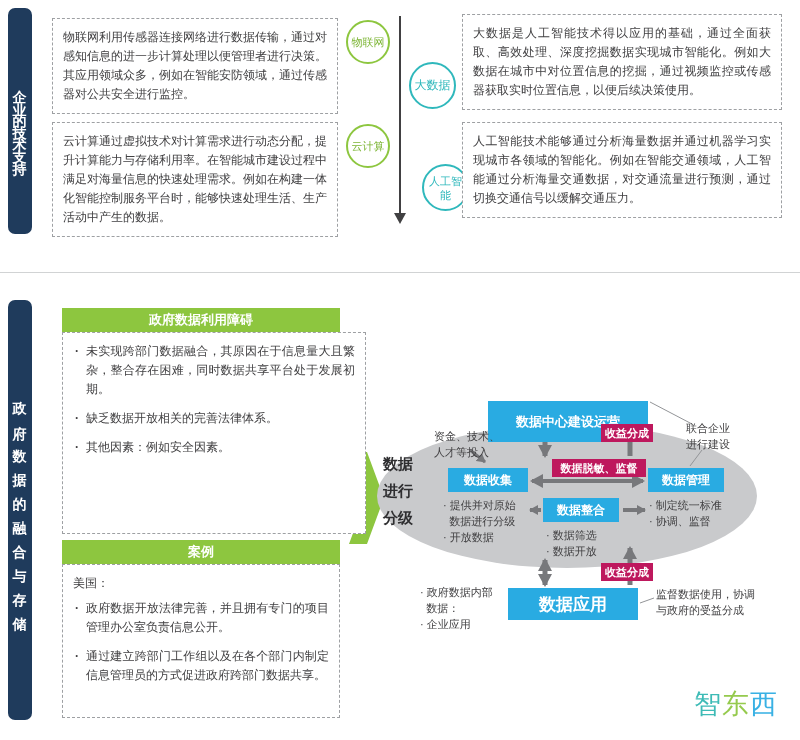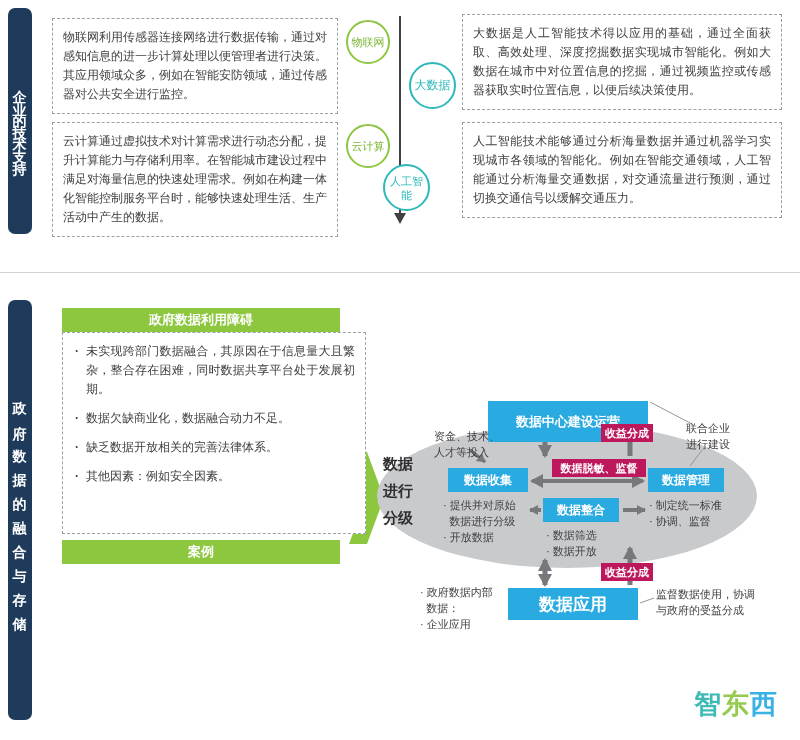--- a/index.html
+++ b/index.html
@@ -15,21 +15,21 @@
           text-align:center;font-weight:normal}
   .c-green{border:2px solid #8DC63F;color:#7CB534}
   .c-teal{border:2px solid #2FB8BC;color:#2FB8BC}
   .ghead{background:#8DC63F;color:#fff;font-weight:bold;font-size:13px;display:flex;align-items:center;justify-content:center}
   .li{position:relative;padding-left:13px;margin-bottom:10px}
   .li::before{content:"·";position:absolute;left:2px;top:0;font-weight:bold}
   .bluebox{background:#29ABE2;color:#fff;font-weight:bold;display:flex;align-items:center;justify-content:center;text-align:center}
   .glabel{background:#be185d;color:#fff;font-size:11px;font-weight:bold;display:flex;align-items:center;justify-content:center}
   .note{font-size:11px;line-height:16px;white-space:pre-wrap;color:#414042}
   .divider{background:#D1D3D4}
-  .wm{font-weight:bold;font-size:27px;letter-spacing:1px;opacity:.92}
+  .wm{font-weight:normal;font-size:27px;letter-spacing:1px;opacity:.92}
 </style>
 </head>
 <body>
 
 <div class="stage">
 
   <svg class="svgl" width="800" height="740" viewBox="0 0 800 740">
     <defs>
       <marker id="mg" markerUnits="userSpaceOnUse" markerWidth="14" markerHeight="14" refX="11" refY="7" orient="auto">
         <path d="M0,0 L13,7 L0,14 Z" fill="#77787B"></path>
@@ -72,38 +72,42 @@
   </svg>
 
   <div class="abs sidebar z" style="left:8px;top:8px;width:24px;height:226px;letter-spacing:12px">企业的技术支持</div>
 
   <div class="abs dashedbox z" style="left:52px;top:18px;width:286px">物联网利用传感器连接网络进行数据传输，通过对感知信息的进一步计算处理以便管理者进行决策。其应用领域众多，例如在智能安防领域，通过传感器对公共安全进行监控。</div>
   <div class="abs dashedbox z" style="left:52px;top:122px;width:286px">云计算通过虚拟技术对计算需求进行动态分配，提升计算能力与存储利用率。在智能城市建设过程中满足对海量信息的快速处理需求。例如在构建一体化智能控制服务平台时，能够快速处理生活、生产活动中产生的数据。</div>
 
   <div class="abs circle c-green z" style="left:346px;top:20px;width:44px;height:44px;font-size:11px">物联网</div>
   <div class="abs circle c-teal z" style="left:409px;top:62px;width:47px;height:47px;font-size:12px">大数据</div>
   <div class="abs circle c-green z" style="left:346px;top:124px;width:44px;height:44px;font-size:11px">云计算</div>
-  <div class="abs circle c-teal z" style="left:383px;top:164px;width:47px;height:47px;font-size:11px;line-height:14px;padding:5px">人工智能</div>
+  <div class="abs circle c-teal z" style="left:422px;top:164px;width:47px;height:47px;font-size:11px;line-height:14px;padding:5px">人工智能</div>
 
   <div class="abs dashedbox z" style="left:462px;top:14px;width:320px">大数据是人工智能技术得以应用的基础，通过全面获取、高效处理、深度挖掘数据实现城市智能化。例如大数据在城市中对位置信息的挖掘，通过视频监控或传感器获取实时位置信息，以便后续决策使用。</div>
   <div class="abs dashedbox z" style="left:462px;top:122px;width:320px">人工智能技术能够通过分析海量数据并通过机器学习实现城市各领域的智能化。例如在智能交通领域，人工智能通过分析海量交通数据，对交通流量进行预测，通过切换交通信号以缓解交通压力。</div>
 
   <div class="abs divider z" style="left:0;top:272px;width:800px;height:1px"></div>
 
   <div class="abs sidebar z" style="left:8px;top:300px;width:24px;height:420px;letter-spacing:24px">政府数据的融合与存储</div>
 
   <div class="abs ghead z" style="left:62px;top:308px;width:278px;height:24px">政府数据利用障碍</div>
   <div class="abs dashedbox z" style="left:62px;top:332px;width:304px;height:202px">
     <div class="li">未实现跨部门数据融合，其原因在于信息量大且繁杂，整合存在困难，同时数据共享平台处于发展初期。</div>
-    <div class="li">数据欠缺商业化，数据融合动力不足。</div>
     <div class="li">缺乏数据开放相关的完善法律体系。</div>
     <div class="li">其他因素：例如安全因素。</div>
   </div>
 
   <div class="abs ghead z" style="left:62px;top:540px;width:278px;height:24px">案例</div>
+  <div class="abs dashedbox z" style="left:62px;top:564px;width:278px;height:154px">
+    <div style="margin-bottom:6px">美国：</div>
+    <div class="li">政府数据开放法律完善，并且拥有专门的项目管理办公室负责信息公开。</div>
+    <div class="li">通过建立跨部门工作组以及在各个部门内制定信息管理员的方式促进政府跨部门数据共享。</div>
+  </div>
 
   <div class="abs z" style="left:383px;top:450px;width:36px;font-weight:bold;font-size:15px;line-height:27px;color:#2E2E30;word-break:break-all">数据进行分级</div>
 
   <div class="abs bluebox z" style="left:488px;top:401px;width:160px;height:41px;font-size:13px">数据中心建设运营</div>
   <div class="abs bluebox z" style="left:448px;top:468px;width:80px;height:24px;font-size:12px">数据收集</div>
   <div class="abs bluebox z" style="left:543px;top:498px;width:76px;height:24px;font-size:12px">数据整合</div>
   <div class="abs bluebox z" style="left:648px;top:468px;width:76px;height:24px;font-size:12px">数据管理</div>
   <div class="abs bluebox z" style="left:508px;top:588px;width:130px;height:32px;font-size:17px">数据应用</div>
 
   <div class="abs glabel z" style="left:552px;top:459px;width:94px;height:18px">数据脱敏、监督</div>

